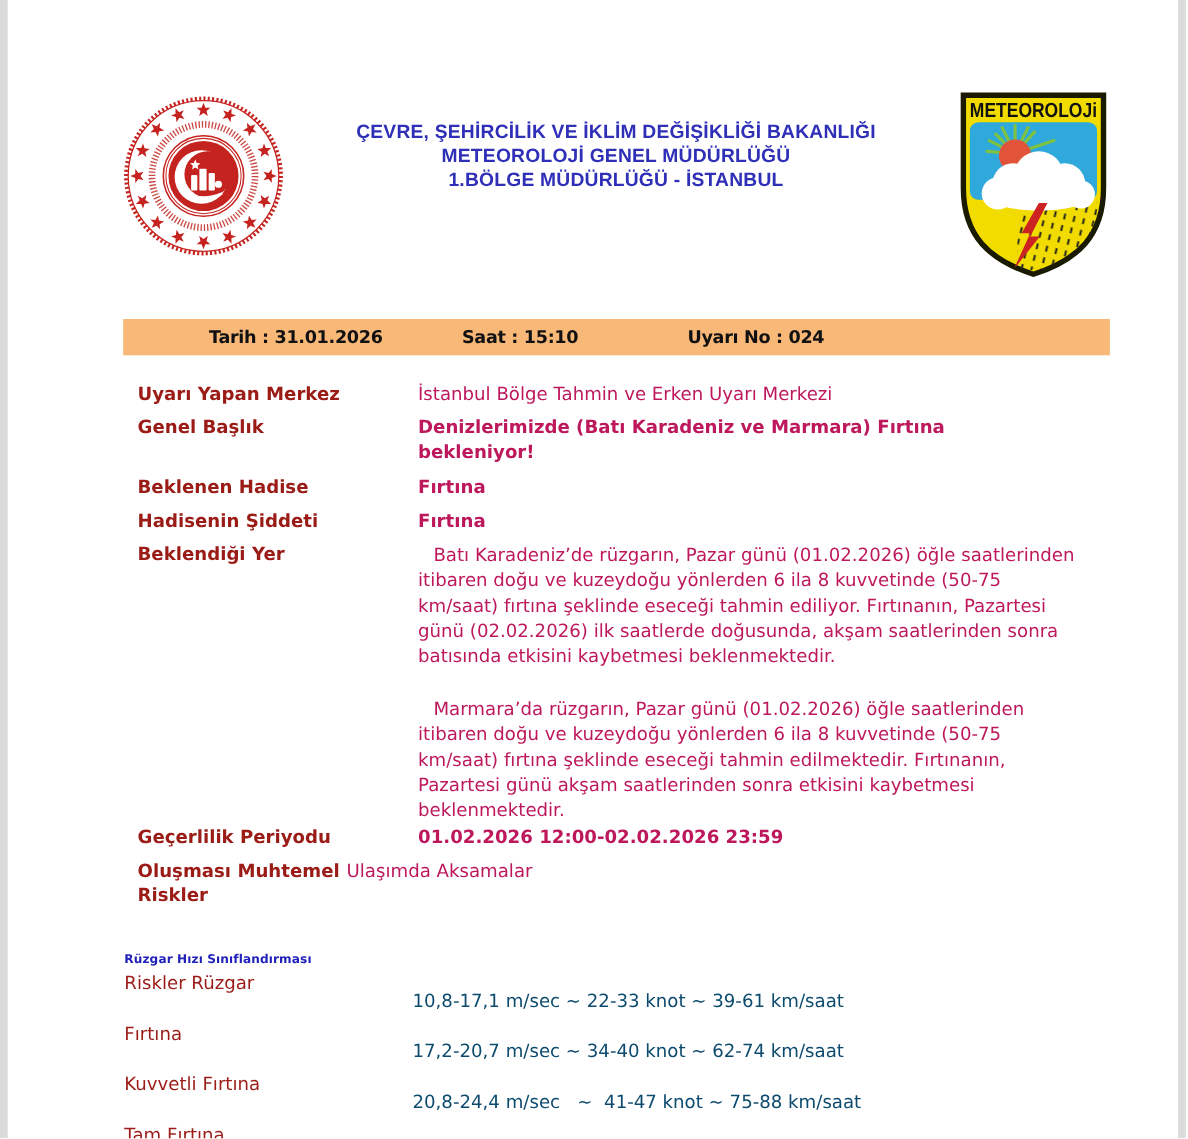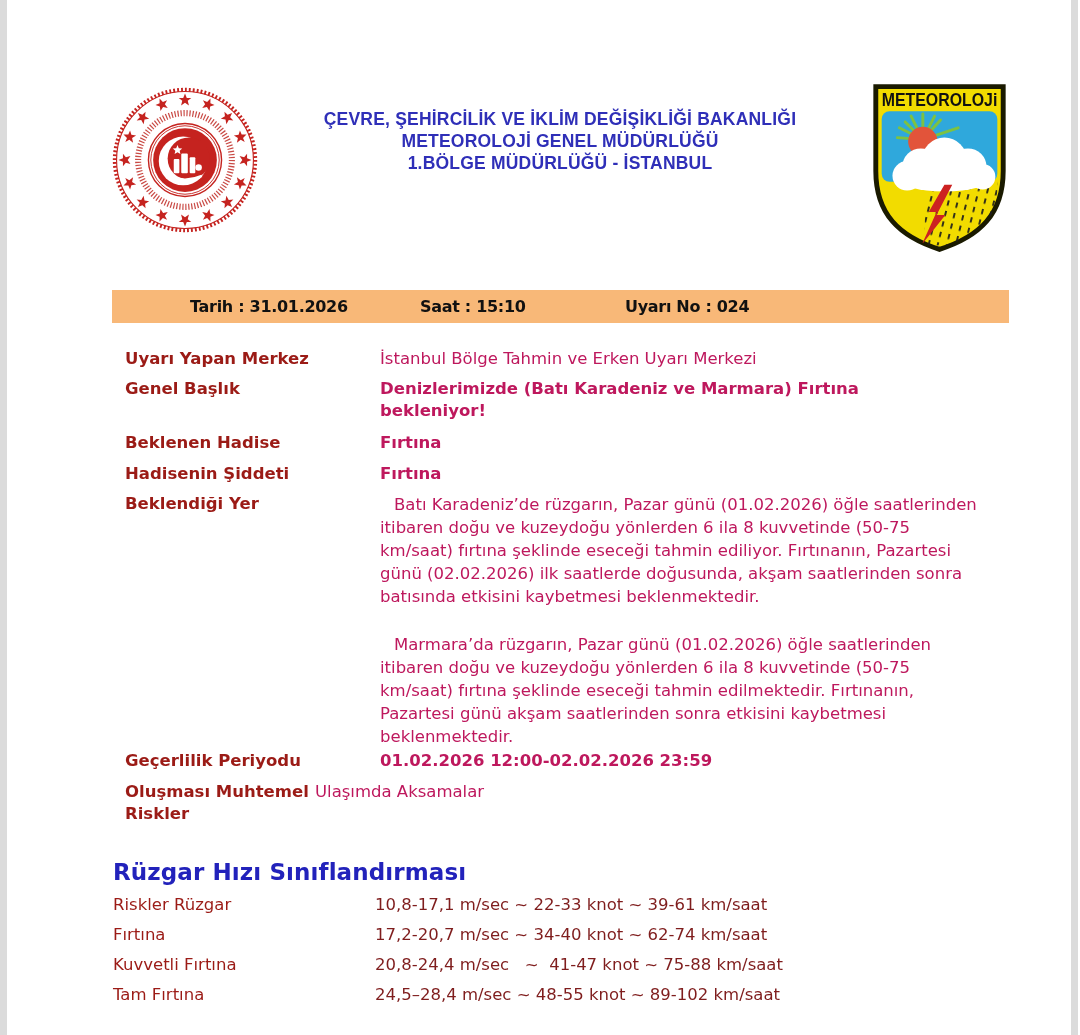--- a/index.html
+++ b/index.html
@@ -41,26 +41,26 @@
   .bold{font-weight:bold;}
   .mb8{margin-bottom:8px;} .mb9{margin-bottom:9px;} .mb10{margin-bottom:10px;} .mb2{margin-bottom:2px;}
   .val-genel{max-width:520px;}
   .label-riskler{max-width:190px;}
   .paras p{margin:0;line-height:23px;text-indent:14px;}
   .paras p + p{margin-top:25px;}
 
   
   .wind{position:absolute;left:113px;top:861px;width:880px;font-size:16.5px;}
   .wind-title{
-    font-weight:bold;color:#2222bb;font-size:23px;line-height:22px;margin-bottom:11px;
+    font-weight:bold;color:#2222bb;font-size:11px;line-height:22px;
     letter-spacing:.1px;
   }
   .wrow{display:flex;margin-bottom:8px;line-height:22px;}
   .wlabel{width:262px;flex-shrink:0;color:#9b1b16;}
-  .wvalue{flex:1;white-space:pre-wrap;color:#7f1d1d;}
+  .wvalue{flex:1;white-space:pre-wrap;color:#0c4a6e;margin-top:16px;}
 </style>
 </head>
 <body>
 
 <div class="page">
 
   <div class="edge edge-left"></div>
   <div class="edge edge-right"></div>
 
   <div class="seal">

